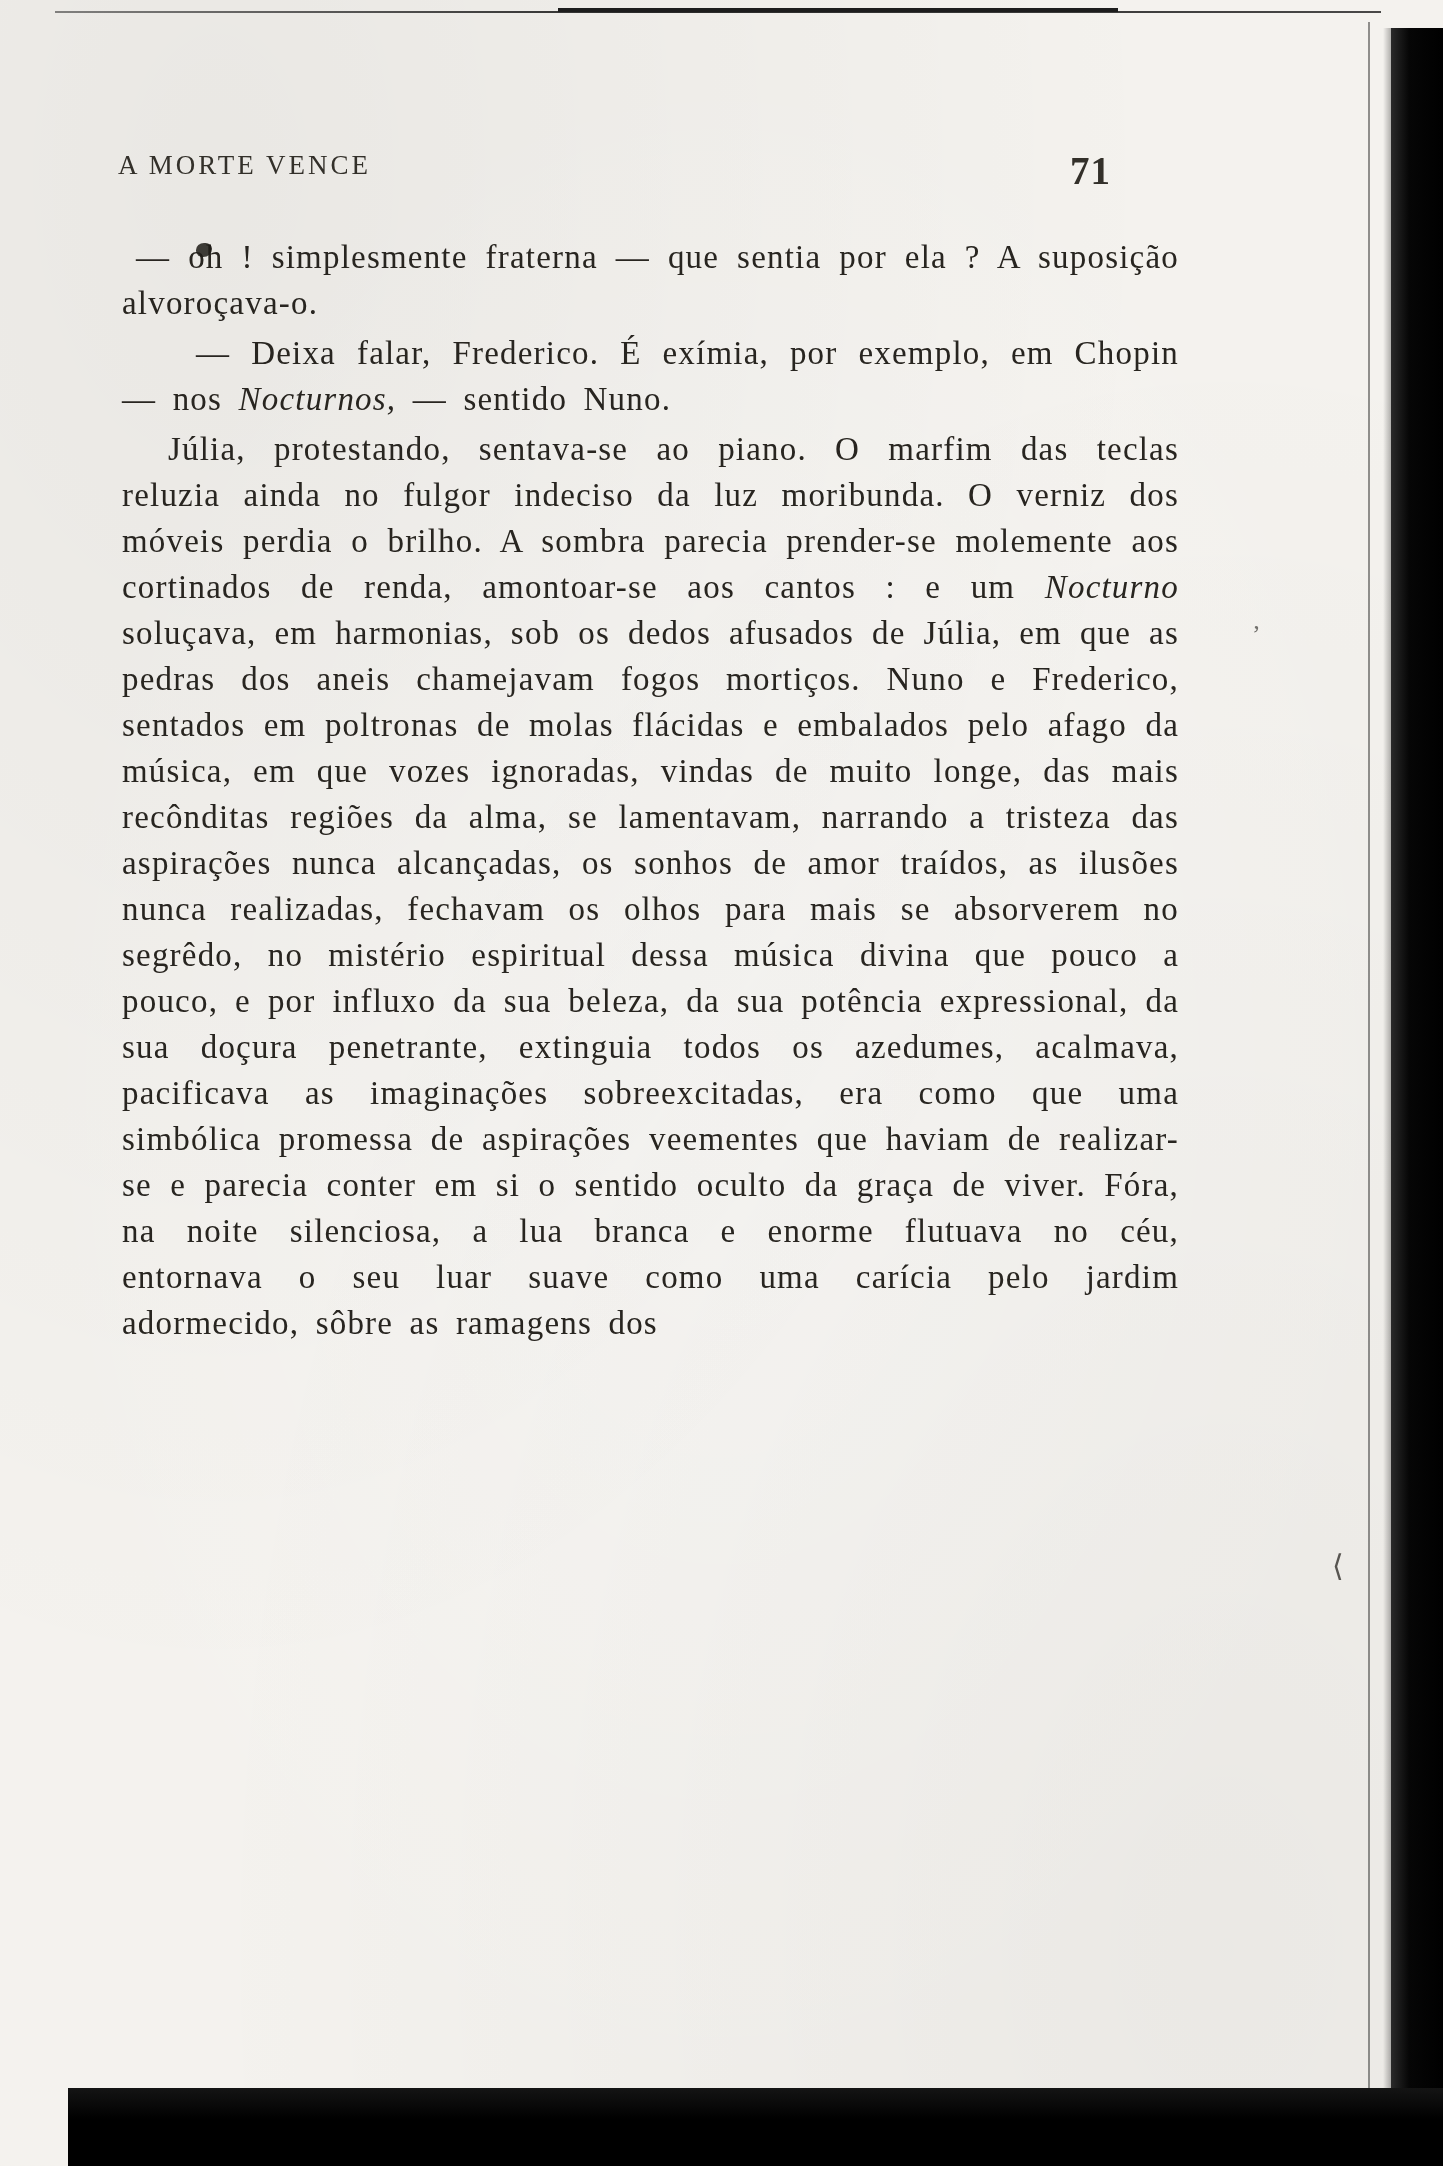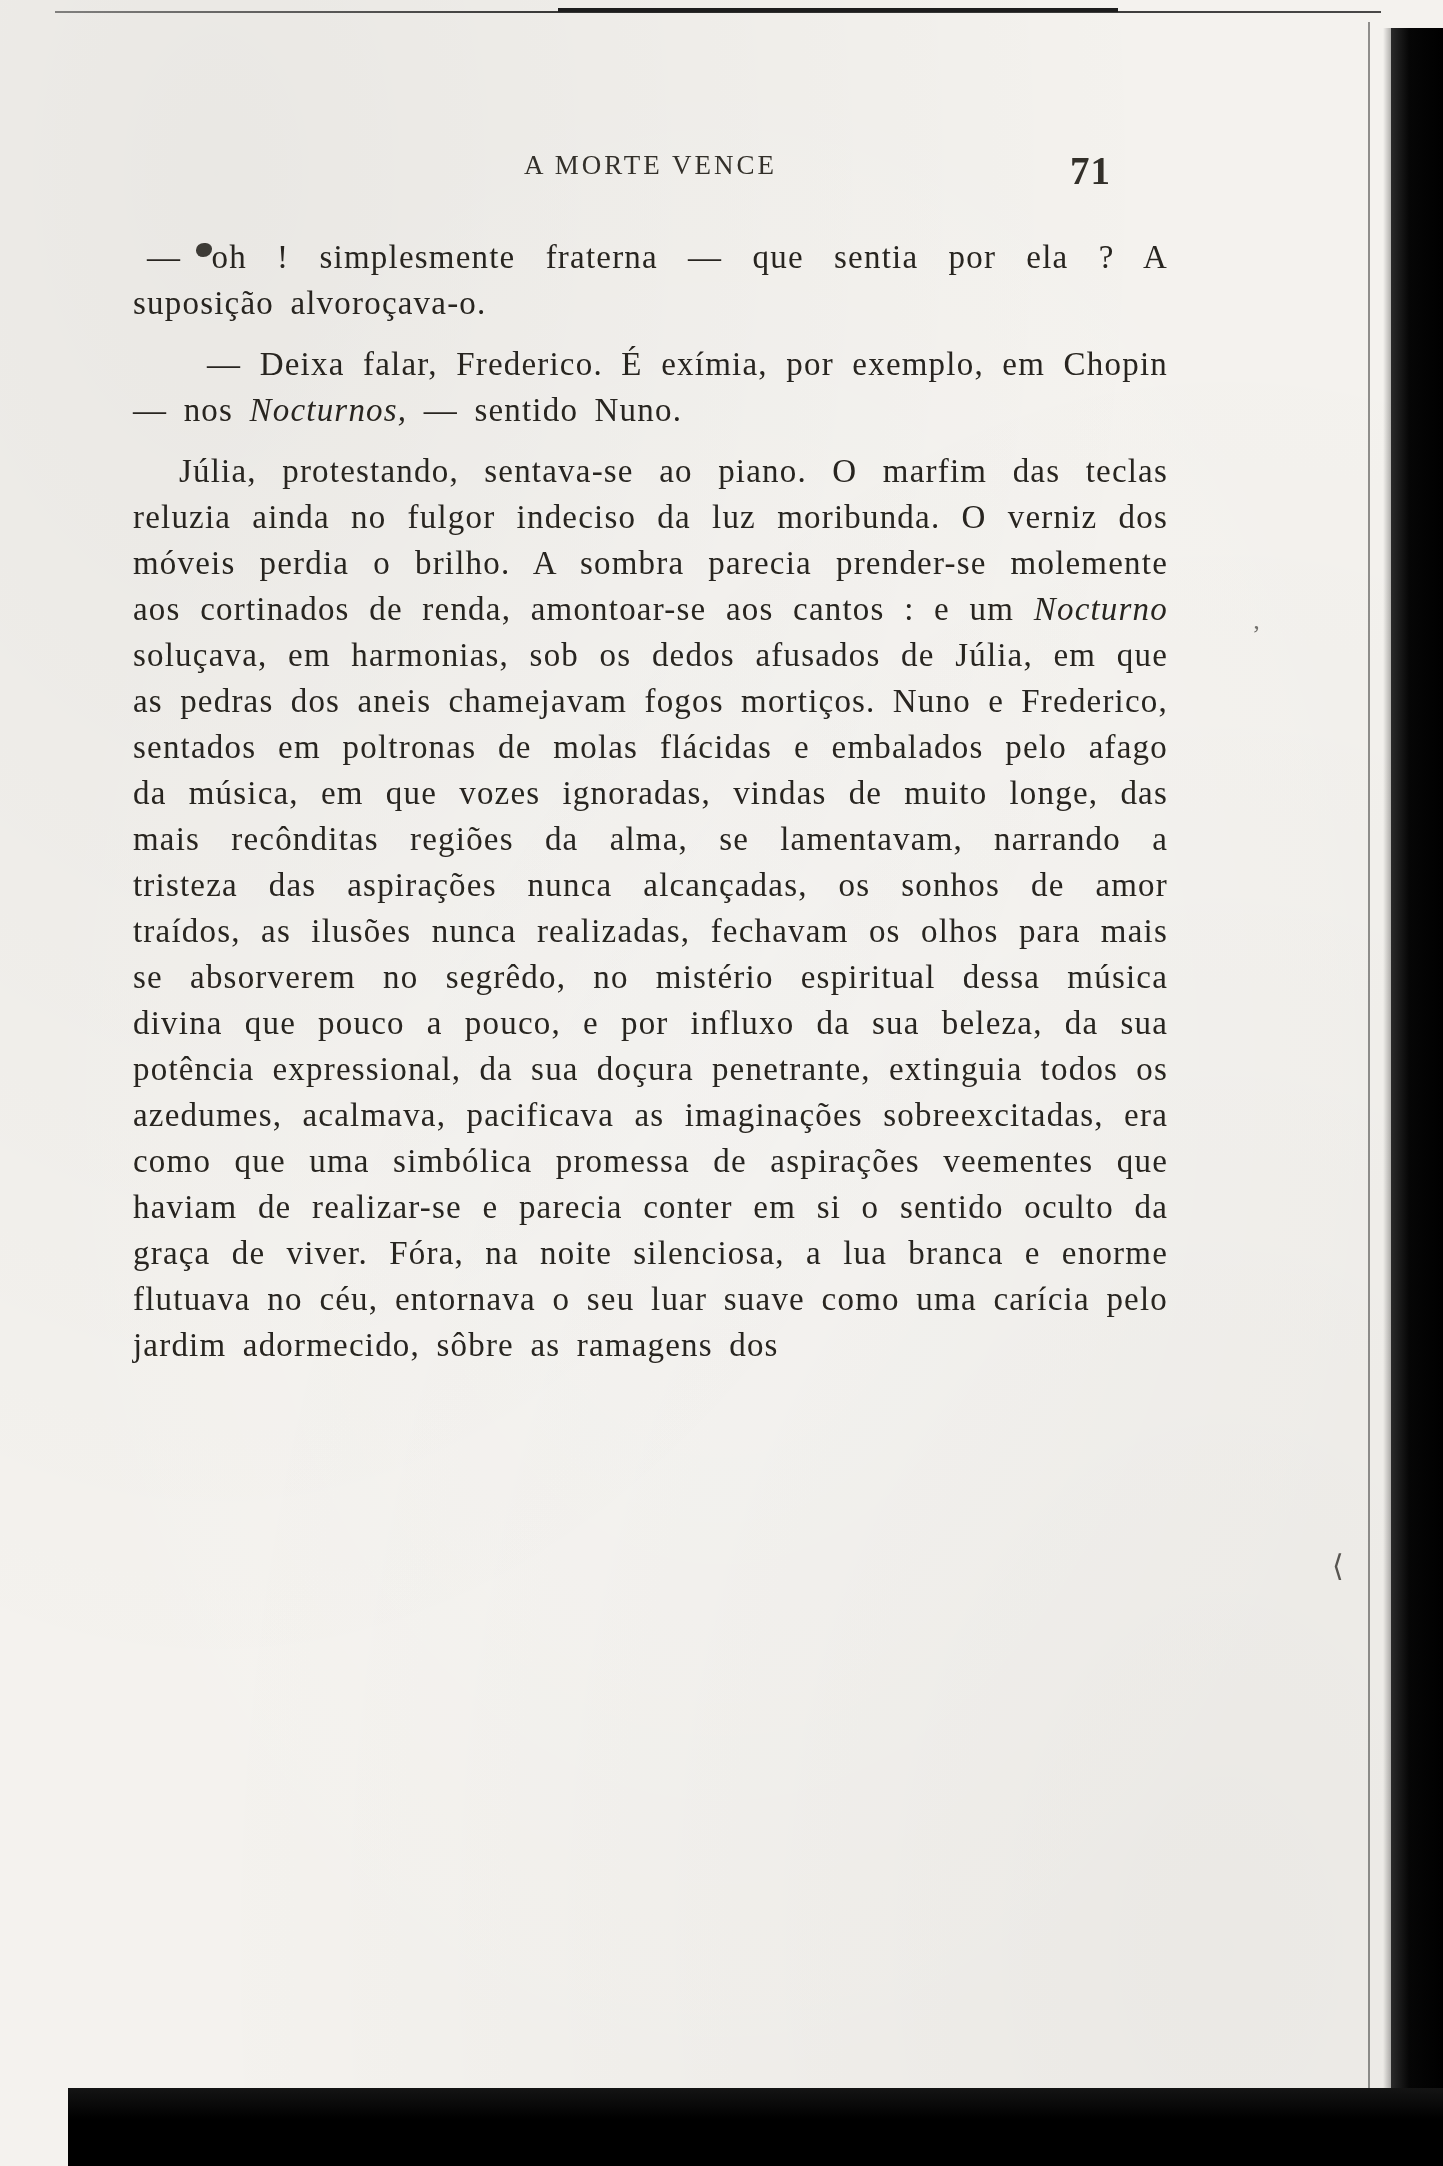--- a/index.html
+++ b/index.html
@@ -85,42 +85,42 @@
     position: relative;
     height: 40px;
     font-size: 27px;
     letter-spacing: 3px;
     color: #33302a;
   }
   .header-title {
     position: absolute;
     left: 0;
     right: 0;
-    text-align: center;
+    text-align: left;
   }
   .page-number {
     position: absolute;
     right: 72px;
     top: -2px;
     font-size: 39px;
     font-weight: bold;
     letter-spacing: 1px;
   }
   .body-text {
     margin-top: 44px;
     font-size: 33px;
     line-height: 46px;
     text-align: justify;
     letter-spacing: 1.2px;
     word-spacing: 7px;
     color: #282520;
     hyphens: auto;
   }
   .para {
-    margin: 15px;
+    margin: 4px;
   }
   .para-cont   { text-indent: 14px; }
   .para-dialog { text-indent: 74px; }
   .para-narr   { text-indent: 46px; }
   .italic { }
   
   .artifact-angle {
     position: absolute;
     left: 1332px;
     top: 1548px;

